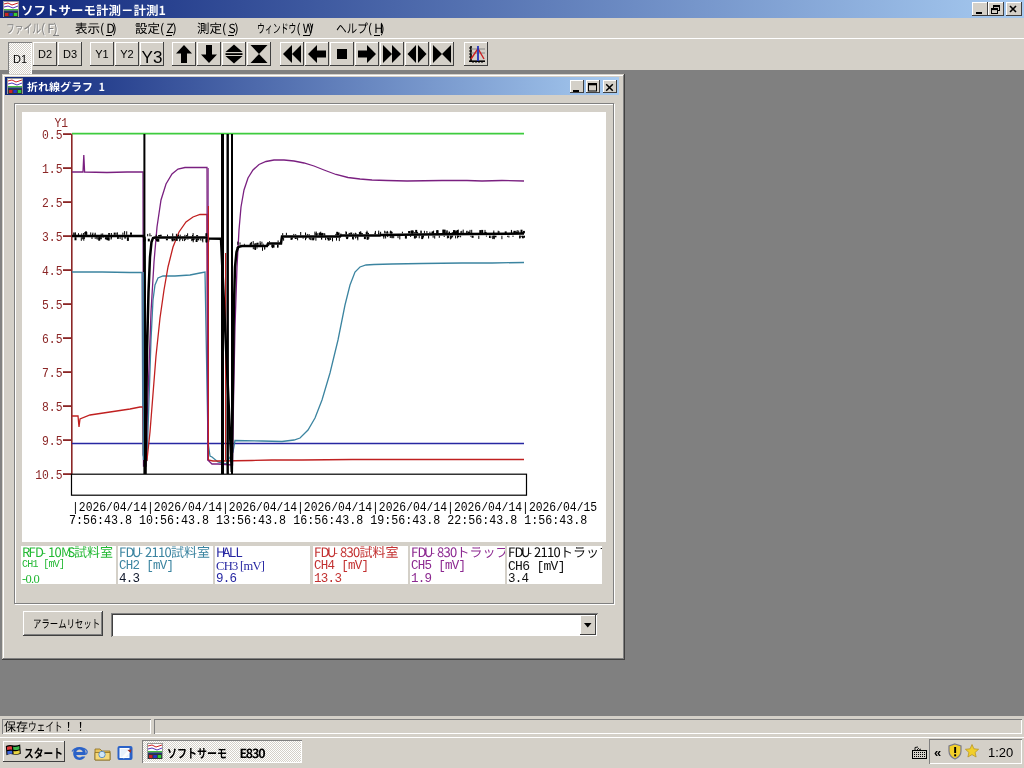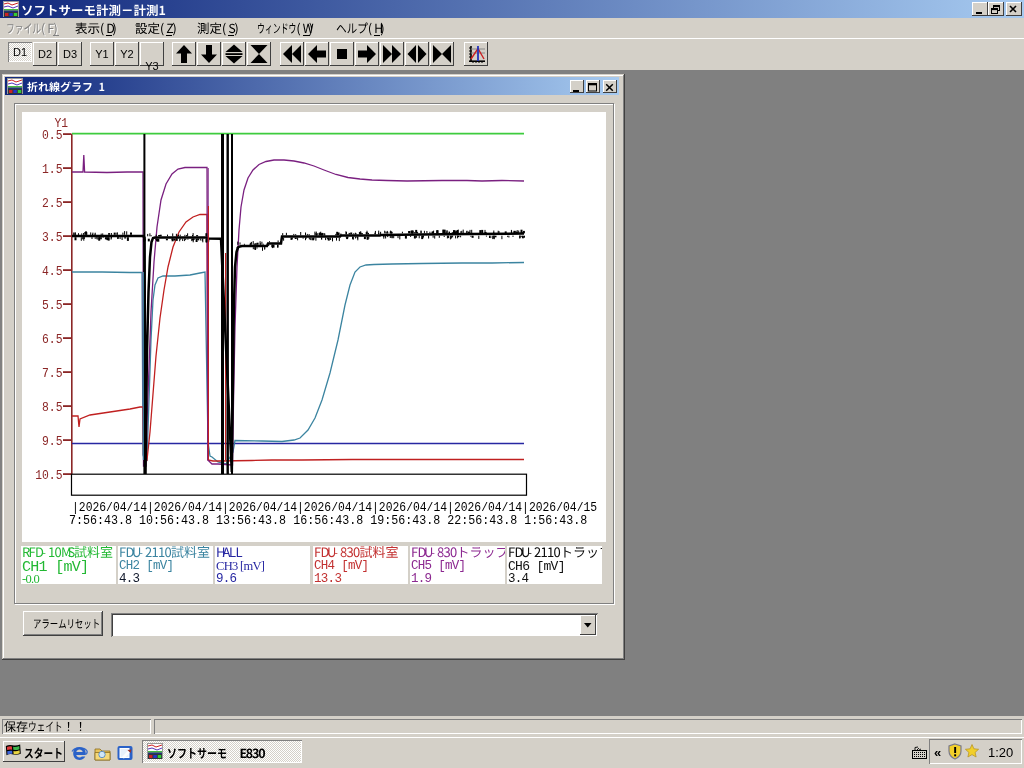--- a/index.html
+++ b/index.html
@@ -66,37 +66,37 @@
 <svg style="position:absolute;left:336px;top:20px;overflow:visible" width="55" height="17" viewBox="0 0 55 17">
       <path d="M0.7 -3.5 1.5 -2.6C1.6 -2.8 1.8 -3.2 2.1 -3.5C2.5 -4.2 3.4 -5.6 3.9 -6.3C4.3 -6.9 4.5 -6.9 4.9 -6.4C5.4 -5.9 6.4 -4.7 7 -3.9C7.7 -2.9 8.6 -1.7 9.3 -0.6L10.1 -1.5C9.3 -2.5 8.2 -3.9 7.5 -4.8C6.9 -5.6 5.9 -6.7 5.3 -7.4C4.6 -8.2 4.1 -8.1 3.5 -7.3C2.8 -6.3 1.9 -5 1.4 -4.4C1.1 -4 0.9 -3.8 0.7 -3.5Z M16.2 -0.3 16.8 0.3C16.8 0.2 16.9 0.1 17.1 0C18.3 -0.7 19.8 -2 20.7 -3.5L20.2 -4.3C19.4 -2.9 18.1 -1.8 17.1 -1.2C17.1 -1.6 17.1 -7.7 17.1 -8.5C17.1 -8.9 17.2 -9.3 17.2 -9.4H16.2C16.2 -9.3 16.3 -8.9 16.3 -8.5C16.3 -7.7 16.3 -1.5 16.3 -1C16.3 -0.7 16.2 -0.5 16.2 -0.3ZM11.3 -0.3 12.1 0.3C13 -0.6 13.7 -1.8 14 -3.1C14.3 -4.4 14.3 -7.1 14.3 -8.4C14.3 -8.8 14.4 -9.2 14.4 -9.3H13.4C13.5 -9.1 13.5 -8.8 13.5 -8.4C13.5 -7 13.5 -4.5 13.2 -3.4C12.9 -2.2 12.2 -1.1 11.3 -0.3Z M29.8 -9C29.8 -9.4 30.1 -9.8 30.5 -9.8C30.9 -9.8 31.2 -9.4 31.2 -9C31.2 -8.5 30.9 -8.2 30.5 -8.2C30.1 -8.2 29.8 -8.5 29.8 -9ZM29.3 -9C29.3 -8.8 29.3 -8.7 29.4 -8.6L29 -8.6C28.5 -8.6 24.3 -8.6 23.7 -8.6C23.3 -8.6 22.9 -8.6 22.6 -8.7V-7.5C22.9 -7.6 23.3 -7.6 23.7 -7.6C24.3 -7.6 28.5 -7.6 29.1 -7.6C29 -6.4 28.5 -4.6 27.7 -3.5C26.8 -2.2 25.6 -1.1 23.6 -0.5L24.3 0.4C26.3 -0.3 27.5 -1.4 28.5 -2.9C29.3 -4.2 29.9 -6.2 30.1 -7.5L30.1 -7.7C30.2 -7.6 30.4 -7.6 30.5 -7.6C31.2 -7.6 31.7 -8.2 31.7 -9C31.7 -9.8 31.2 -10.4 30.5 -10.4C29.8 -10.4 29.3 -9.8 29.3 -9Z M34.9 2.5 35.6 2.1C34.5 0.4 34 -1.8 34 -3.9C34 -6 34.5 -8.1 35.6 -9.9L34.9 -10.2C33.7 -8.3 33 -6.3 33 -3.9C33 -1.4 33.7 0.6 34.9 2.5Z M39.4 0H40.5V-4.3H44.8V0H46V-9.2H44.8V-5.3H40.5V-9.2H39.4Z M45.6 2.5C46.8 0.6 47.5 -1.4 47.5 -3.9C47.5 -6.3 46.8 -8.3 45.6 -10.2L44.9 -9.9C46 -8.1 46.5 -6 46.5 -3.9C46.5 -1.8 46 0.4 44.9 2.1Z" transform="translate(0,13)" fill="#000000"></path>
     </svg>
 <div style="position:absolute;left:53.3px;top:34.5px;width:6.2px;height:1px;background:#808080"></div>
 <div style="position:absolute;left:106.3px;top:34.5px;width:6.2px;height:1px;background:#000"></div>
 <div style="position:absolute;left:166.3px;top:34.5px;width:6.2px;height:1px;background:#000"></div>
 <div style="position:absolute;left:228.3px;top:34.5px;width:6.2px;height:1px;background:#000"></div>
 <div style="position:absolute;left:302.7px;top:34.5px;width:7.2px;height:1px;background:#000"></div>
 <div style="position:absolute;left:374.2px;top:34.5px;width:6.2px;height:1px;background:#000"></div>
 <div style="position:absolute;left:0;top:38px;width:1024px;height:33px;background:#d4d0c8;box-shadow:inset 0 1px 0 #ffffff,inset 0 -1px 0 #808080"></div>
-<div class="sunk1 dith" style="position:absolute;left:8px;top:42px;width:24px;height:20px">
+<div class="sunk1 dith" style="position:absolute;left:8px;top:42px;width:24px;height:34px">
       <div style="position:absolute;left:0;top:0;width:100%;height:100%;display:flex;align-items:center;justify-content:center;font-size:11px;color:#000">D1</div>
     </div>
 <div class="raised1" style="position:absolute;left:33px;top:42px;width:24px;height:24px">
       <div style="position:absolute;left:0;top:0;width:100%;height:100%;display:flex;align-items:center;justify-content:center;font-size:11px;color:#000">D2</div>
     </div>
 <div class="raised1" style="position:absolute;left:58px;top:42px;width:24px;height:24px">
       <div style="position:absolute;left:0;top:0;width:100%;height:100%;display:flex;align-items:center;justify-content:center;font-size:11px;color:#000">D3</div>
     </div>
 <div class="raised1" style="position:absolute;left:90px;top:42px;width:24px;height:24px">
       <div style="position:absolute;left:0;top:0;width:100%;height:100%;display:flex;align-items:center;justify-content:center;font-size:11px;color:#000">Y1</div>
     </div>
 <div class="raised1" style="position:absolute;left:115px;top:42px;width:24px;height:24px">
       <div style="position:absolute;left:0;top:0;width:100%;height:100%;display:flex;align-items:center;justify-content:center;font-size:11px;color:#000">Y2</div>
     </div>
 <div class="raised1" style="position:absolute;left:140px;top:42px;width:24px;height:24px">
-      <div style="position:absolute;left:0;top:12px;width:100%;height:100%;display:flex;align-items:center;justify-content:center;font-size:11px;color:#000">Y3</div>
+      <div style="position:absolute;left:0;top:4px;width:100%;height:100%;display:flex;align-items:center;justify-content:center;font-size:17px;color:#000">Y3</div>
     </div>
 <div class="raised1" style="position:absolute;left:172px;top:42px;width:24px;height:24px"><svg width="24" height="24" viewBox="0 0 24 24">
         <path d="M12 3 L20 11.5 L15 11.5 L15 21 L9 21 L9 11.5 L4 11.5 Z" fill="#000"></path>
       </svg></div>
 <div class="raised1" style="position:absolute;left:197px;top:42px;width:24px;height:24px"><svg width="24" height="24" viewBox="0 0 24 24">
         <path d="M12 21 L4 12.5 L9 12.5 L9 3 L15 3 L15 12.5 L20 12.5 Z" fill="#000"></path>
       </svg></div>
 <div class="raised1" style="position:absolute;left:222px;top:42px;width:24px;height:24px"><svg width="24" height="24" viewBox="0 0 24 24">
         <path d="M12 2.5 L20.5 10 L3.5 10 Z" fill="#000"></path>
         <rect x="3.5" y="11.2" width="17" height="1.8" fill="#000"></rect>
@@ -566,21 +566,21 @@
       <text x="13.2" y="366.5" font-family="Liberation Mono" font-size="12.5px" fill="#8b2626" textLength="27.3" lengthAdjust="spacingAndGlyphs">10.5</text>
       <text x="32.5" y="15" font-family="Liberation Mono" font-size="12.5px" fill="#8b2626" textLength="13.6" lengthAdjust="spacingAndGlyphs">Y1</text>
       <text x="50" y="398.5" font-family="Liberation Mono" font-size="12.5px" fill="#000" textLength="525.1" lengthAdjust="spacingAndGlyphs">|2026/04/14|2026/04/14|2026/04/14|2026/04/14|2026/04/14|2026/04/14|2026/04/15</text>
       <text x="47" y="411.5" font-family="Liberation Mono" font-size="12.5px" fill="#000" textLength="518.3" lengthAdjust="spacingAndGlyphs"> 7:56:43.8 10:56:43.8 13:56:43.8 16:56:43.8 19:56:43.8 22:56:43.8  1:56:43.8</text>
     </svg>
 <div style="position:absolute;left:21px;top:546px;width:95px;height:38px;background:#ffffff;overflow:hidden">
       <svg style="position:absolute;left:1px;top:-3px;overflow:visible" width="96" height="18" viewBox="0 0 96 18">
         <path d="M2.5 -5V-8.6H4.1C5.6 -8.6 6.4 -8.1 6.4 -6.9C6.4 -5.6 5.6 -5 4.1 -5ZM6.5 0H7.9L5.5 -4.2C6.8 -4.5 7.6 -5.4 7.6 -6.9C7.6 -8.8 6.2 -9.5 4.3 -9.5H1.3V0H2.5V-4H4.2Z M7.8 0H9V-4.3H12.6V-5.3H9V-8.5H13.3V-9.5H7.8Z M14.3 0H16.7C19.6 0 21.2 -1.8 21.2 -4.8C21.2 -7.8 19.6 -9.5 16.7 -9.5H14.3ZM15.5 -1V-8.6H16.6C18.8 -8.6 19.9 -7.2 19.9 -4.8C19.9 -2.4 18.8 -1 16.6 -1Z M20.1 -3.2H23.4V-4.1H20.1Z M27.1 0H32.4V-1H30.5V-9.5H29.5C29 -9.2 28.4 -9 27.6 -8.9V-8.1H29.3V-1H27.1Z M36.1 0.2C37.9 0.2 39.1 -1.5 39.1 -4.8C39.1 -8.1 37.9 -9.7 36.1 -9.7C34.3 -9.7 33.1 -8.1 33.1 -4.8C33.1 -1.5 34.3 0.2 36.1 0.2ZM36.1 -0.8C35 -0.8 34.3 -2 34.3 -4.8C34.3 -7.6 35 -8.8 36.1 -8.8C37.2 -8.8 37.9 -7.6 37.9 -4.8C37.9 -2 37.2 -0.8 36.1 -0.8Z M40.3 0H41.4V-5.3C41.4 -6.1 41.3 -7.3 41.2 -8.1H41.3L42.1 -5.9L43.9 -1H44.7L46.5 -5.9L47.2 -8.1H47.3C47.2 -7.3 47.1 -6.1 47.1 -5.3V0H48.2V-9.5H46.8L45 -4.4C44.8 -3.8 44.6 -3.1 44.3 -2.4H44.3C44 -3.1 43.8 -3.8 43.6 -4.4L41.8 -9.5H40.3Z M49.5 0.2C51.4 0.2 52.7 -1 52.7 -2.5C52.7 -4 51.8 -4.6 50.7 -5.1L49.4 -5.7C48.6 -6 47.8 -6.3 47.8 -7.3C47.8 -8.1 48.5 -8.6 49.6 -8.6C50.5 -8.6 51.2 -8.3 51.7 -7.8L52.4 -8.5C51.7 -9.2 50.7 -9.7 49.6 -9.7C47.8 -9.7 46.6 -8.6 46.6 -7.2C46.6 -5.8 47.6 -5.1 48.5 -4.7L49.9 -4.1C50.8 -3.7 51.5 -3.4 51.5 -2.4C51.5 -1.5 50.7 -0.9 49.5 -0.9C48.5 -0.9 47.5 -1.4 46.8 -2.1L46.1 -1.2C46.9 -0.4 48.1 0.2 49.5 0.2Z M62.5 -10.5C63 -9.9 63.6 -9.2 63.8 -8.7L64.5 -9.2C64.3 -9.6 63.7 -10.3 63.2 -10.8ZM53.1 -7V-6.2H56.8V-7ZM53.1 -10.5V-9.7H56.7V-10.5ZM53.1 -5.3V-4.5H56.8V-5.3ZM52.5 -8.8V-7.9H57.1V-8.8ZM57.4 -5.6V-4.8H58.8V-1L57.2 -0.7L57.4 0.2C58.5 -0.1 60 -0.4 61.4 -0.7L61.3 -1.6L59.7 -1.2V-4.8H61V-5.6ZM61.4 -10.9 61.4 -8.3H57.3V-7.4H61.4C61.6 -2.3 62 1 63.5 1.1C64 1.1 64.4 0.6 64.7 -1.3C64.5 -1.4 64.1 -1.7 64 -1.9C63.9 -0.8 63.8 -0.2 63.6 -0.2C62.8 -0.2 62.4 -3.1 62.3 -7.4H64.4V-8.3H62.3V-10.9ZM53.1 -3.5V0.9H53.9V0.3H56.8V-3.5ZM53.9 -2.7H55.9V-0.5H53.9Z M65.7 -9.9C66 -9 66.4 -7.8 66.4 -7L67.2 -7.2C67.1 -8 66.8 -9.2 66.4 -10.1ZM69.9 -10.1C69.7 -9.3 69.3 -8 69 -7.2L69.7 -7C70 -7.7 70.4 -8.9 70.8 -9.9ZM71.7 -9.3C72.5 -8.9 73.4 -8.2 73.8 -7.7L74.3 -8.4C73.9 -8.9 73 -9.6 72.2 -10ZM71 -6C71.8 -5.6 72.8 -5 73.2 -4.5L73.7 -5.3C73.2 -5.7 72.3 -6.3 71.5 -6.7ZM65.6 -6.6V-5.6H67.4C67 -4.2 66.2 -2.5 65.4 -1.6C65.6 -1.3 65.8 -0.9 65.9 -0.6C66.5 -1.5 67.2 -2.9 67.7 -4.3V1H68.6V-4.3C69.1 -3.6 69.7 -2.6 69.9 -2.1L70.6 -2.9C70.3 -3.3 69 -5 68.6 -5.5V-5.6H70.7V-6.6H68.6V-10.9H67.7V-6.6ZM70.7 -2.6 70.9 -1.7 74.9 -2.5V1H75.9V-2.7L77.6 -3L77.4 -3.8L75.9 -3.6V-10.9H74.9V-3.4Z M86 -6.1C86.4 -5.8 86.9 -5.5 87.3 -5.1L82.6 -5C83 -5.6 83.4 -6.3 83.8 -6.9H88.9V-7.7H80.2V-6.9H82.6C82.3 -6.3 81.9 -5.6 81.5 -5L79.7 -5L79.8 -4.1L84 -4.2V-2.7H80V-1.8H84V-0.2H78.8V0.7H90.3V-0.2H85V-1.8H89.2V-2.7H85V-4.2L88.2 -4.3C88.5 -4 88.8 -3.8 89 -3.5L89.8 -4.1C89.1 -4.8 87.8 -5.9 86.7 -6.6ZM78.9 -9.9V-7.5H79.9V-9H89.1V-7.5H90.1V-9.9H85V-10.9H84V-9.9Z" transform="translate(0,14)" fill="#22b833"></path>
       </svg>
     </div>
-<div style="position:absolute;left:22px;top:559px;width:94px;height:13px;font-family:'Liberation Mono',monospace;font-size:15px;letter-spacing:-0.7px;color:#22b833;white-space:pre">CH1&nbsp;[mV]</div>
+<div style="position:absolute;left:22px;top:559px;width:94px;height:13px;font-family:'Liberation Mono',monospace;font-size:10px;letter-spacing:-0.7px;color:#22b833;white-space:pre">CH1&nbsp;[mV]</div>
 <div style="position:absolute;left:22px;top:572px;width:94px;height:13px;font-family:Liberation Serif, serif;font-size:12.5px;letter-spacing:-0.7px;color:#22b833">-0.0</div>
 <div style="position:absolute;left:118px;top:546px;width:95px;height:38px;background:#ffffff;overflow:hidden">
       <svg style="position:absolute;left:1px;top:-3px;overflow:visible" width="96" height="18" viewBox="0 0 96 18">
         <path d="M1.3 0H2.5V-4.3H6.1V-5.3H2.5V-8.5H6.8V-9.5H1.3Z M7.8 0H10.2C13.1 0 14.7 -1.8 14.7 -4.8C14.7 -7.8 13.1 -9.5 10.2 -9.5H7.8ZM9 -1V-8.6H10.1C12.3 -8.6 13.4 -7.2 13.4 -4.8C13.4 -2.4 12.3 -1 10.1 -1Z M17.7 0.2C19.6 0.2 21.1 -0.9 21.1 -3.9V-9.5H20V-3.9C20 -1.6 19 -0.9 17.7 -0.9C16.4 -0.9 15.5 -1.6 15.5 -3.9V-9.5H14.3V-3.9C14.3 -0.9 15.7 0.2 17.7 0.2Z M20.1 -3.2H23.4V-4.1H20.1Z M26.6 0H32.6V-1H29.9C29.4 -1 28.9 -1 28.4 -0.9C30.6 -3.1 32.1 -5 32.1 -6.9C32.1 -8.6 31 -9.7 29.3 -9.7C28.1 -9.7 27.3 -9.2 26.5 -8.3L27.2 -7.6C27.7 -8.3 28.4 -8.7 29.2 -8.7C30.4 -8.7 30.9 -7.9 30.9 -6.9C30.9 -5.2 29.6 -3.3 26.6 -0.7Z M33.6 0H38.9V-1H37V-9.5H36C35.5 -9.2 34.9 -9 34.1 -8.9V-8.1H35.8V-1H33.6Z M40.1 0H45.4V-1H43.5V-9.5H42.5C42 -9.2 41.4 -9 40.6 -8.9V-8.1H42.3V-1H40.1Z M49.1 0.2C50.9 0.2 52.1 -1.5 52.1 -4.8C52.1 -8.1 50.9 -9.7 49.1 -9.7C47.3 -9.7 46.1 -8.1 46.1 -4.8C46.1 -1.5 47.3 0.2 49.1 0.2ZM49.1 -0.8C48 -0.8 47.3 -2 47.3 -4.8C47.3 -7.6 48 -8.8 49.1 -8.8C50.2 -8.8 50.9 -7.6 50.9 -4.8C50.9 -2 50.2 -0.8 49.1 -0.8Z M62.5 -10.5C63 -9.9 63.6 -9.2 63.8 -8.7L64.5 -9.2C64.3 -9.6 63.7 -10.3 63.2 -10.8ZM53.1 -7V-6.2H56.8V-7ZM53.1 -10.5V-9.7H56.7V-10.5ZM53.1 -5.3V-4.5H56.8V-5.3ZM52.5 -8.8V-7.9H57.1V-8.8ZM57.4 -5.6V-4.8H58.8V-1L57.2 -0.7L57.4 0.2C58.5 -0.1 60 -0.4 61.4 -0.7L61.3 -1.6L59.7 -1.2V-4.8H61V-5.6ZM61.4 -10.9 61.4 -8.3H57.3V-7.4H61.4C61.6 -2.3 62 1 63.5 1.1C64 1.1 64.4 0.6 64.7 -1.3C64.5 -1.4 64.1 -1.7 64 -1.9C63.9 -0.8 63.8 -0.2 63.6 -0.2C62.8 -0.2 62.4 -3.1 62.3 -7.4H64.4V-8.3H62.3V-10.9ZM53.1 -3.5V0.9H53.9V0.3H56.8V-3.5ZM53.9 -2.7H55.9V-0.5H53.9Z M65.7 -9.9C66 -9 66.4 -7.8 66.4 -7L67.2 -7.2C67.1 -8 66.8 -9.2 66.4 -10.1ZM69.9 -10.1C69.7 -9.3 69.3 -8 69 -7.2L69.7 -7C70 -7.7 70.4 -8.9 70.8 -9.9ZM71.7 -9.3C72.5 -8.9 73.4 -8.2 73.8 -7.7L74.3 -8.4C73.9 -8.9 73 -9.6 72.2 -10ZM71 -6C71.8 -5.6 72.8 -5 73.2 -4.5L73.7 -5.3C73.2 -5.7 72.3 -6.3 71.5 -6.7ZM65.6 -6.6V-5.6H67.4C67 -4.2 66.2 -2.5 65.4 -1.6C65.6 -1.3 65.8 -0.9 65.9 -0.6C66.5 -1.5 67.2 -2.9 67.7 -4.3V1H68.6V-4.3C69.1 -3.6 69.7 -2.6 69.9 -2.1L70.6 -2.9C70.3 -3.3 69 -5 68.6 -5.5V-5.6H70.7V-6.6H68.6V-10.9H67.7V-6.6ZM70.7 -2.6 70.9 -1.7 74.9 -2.5V1H75.9V-2.7L77.6 -3L77.4 -3.8L75.9 -3.6V-10.9H74.9V-3.4Z M86 -6.1C86.4 -5.8 86.9 -5.5 87.3 -5.1L82.6 -5C83 -5.6 83.4 -6.3 83.8 -6.9H88.9V-7.7H80.2V-6.9H82.6C82.3 -6.3 81.9 -5.6 81.5 -5L79.7 -5L79.8 -4.1L84 -4.2V-2.7H80V-1.8H84V-0.2H78.8V0.7H90.3V-0.2H85V-1.8H89.2V-2.7H85V-4.2L88.2 -4.3C88.5 -4 88.8 -3.8 89 -3.5L89.8 -4.1C89.1 -4.8 87.8 -5.9 86.7 -6.6ZM78.9 -9.9V-7.5H79.9V-9H89.1V-7.5H90.1V-9.9H85V-10.9H84V-9.9Z" transform="translate(0,14)" fill="#3b84a0"></path>
       </svg>
     </div>
 <div style="position:absolute;left:119px;top:559px;width:94px;height:13px;font-family:'Liberation Mono',monospace;font-size:12.5px;letter-spacing:-0.7px;color:#3b84a0;white-space:pre">CH2&nbsp;[mV]</div>
 <div style="position:absolute;left:119px;top:572px;width:94px;height:13px;font-family:'Liberation Mono',monospace;font-size:12.5px;letter-spacing:-0.7px;color:#0f172a">4.3</div>
 <div style="position:absolute;left:215px;top:546px;width:95px;height:38px;background:#ffffff;overflow:hidden">
       <svg style="position:absolute;left:1px;top:-3px;overflow:visible" width="31" height="18" viewBox="0 0 31 18">

